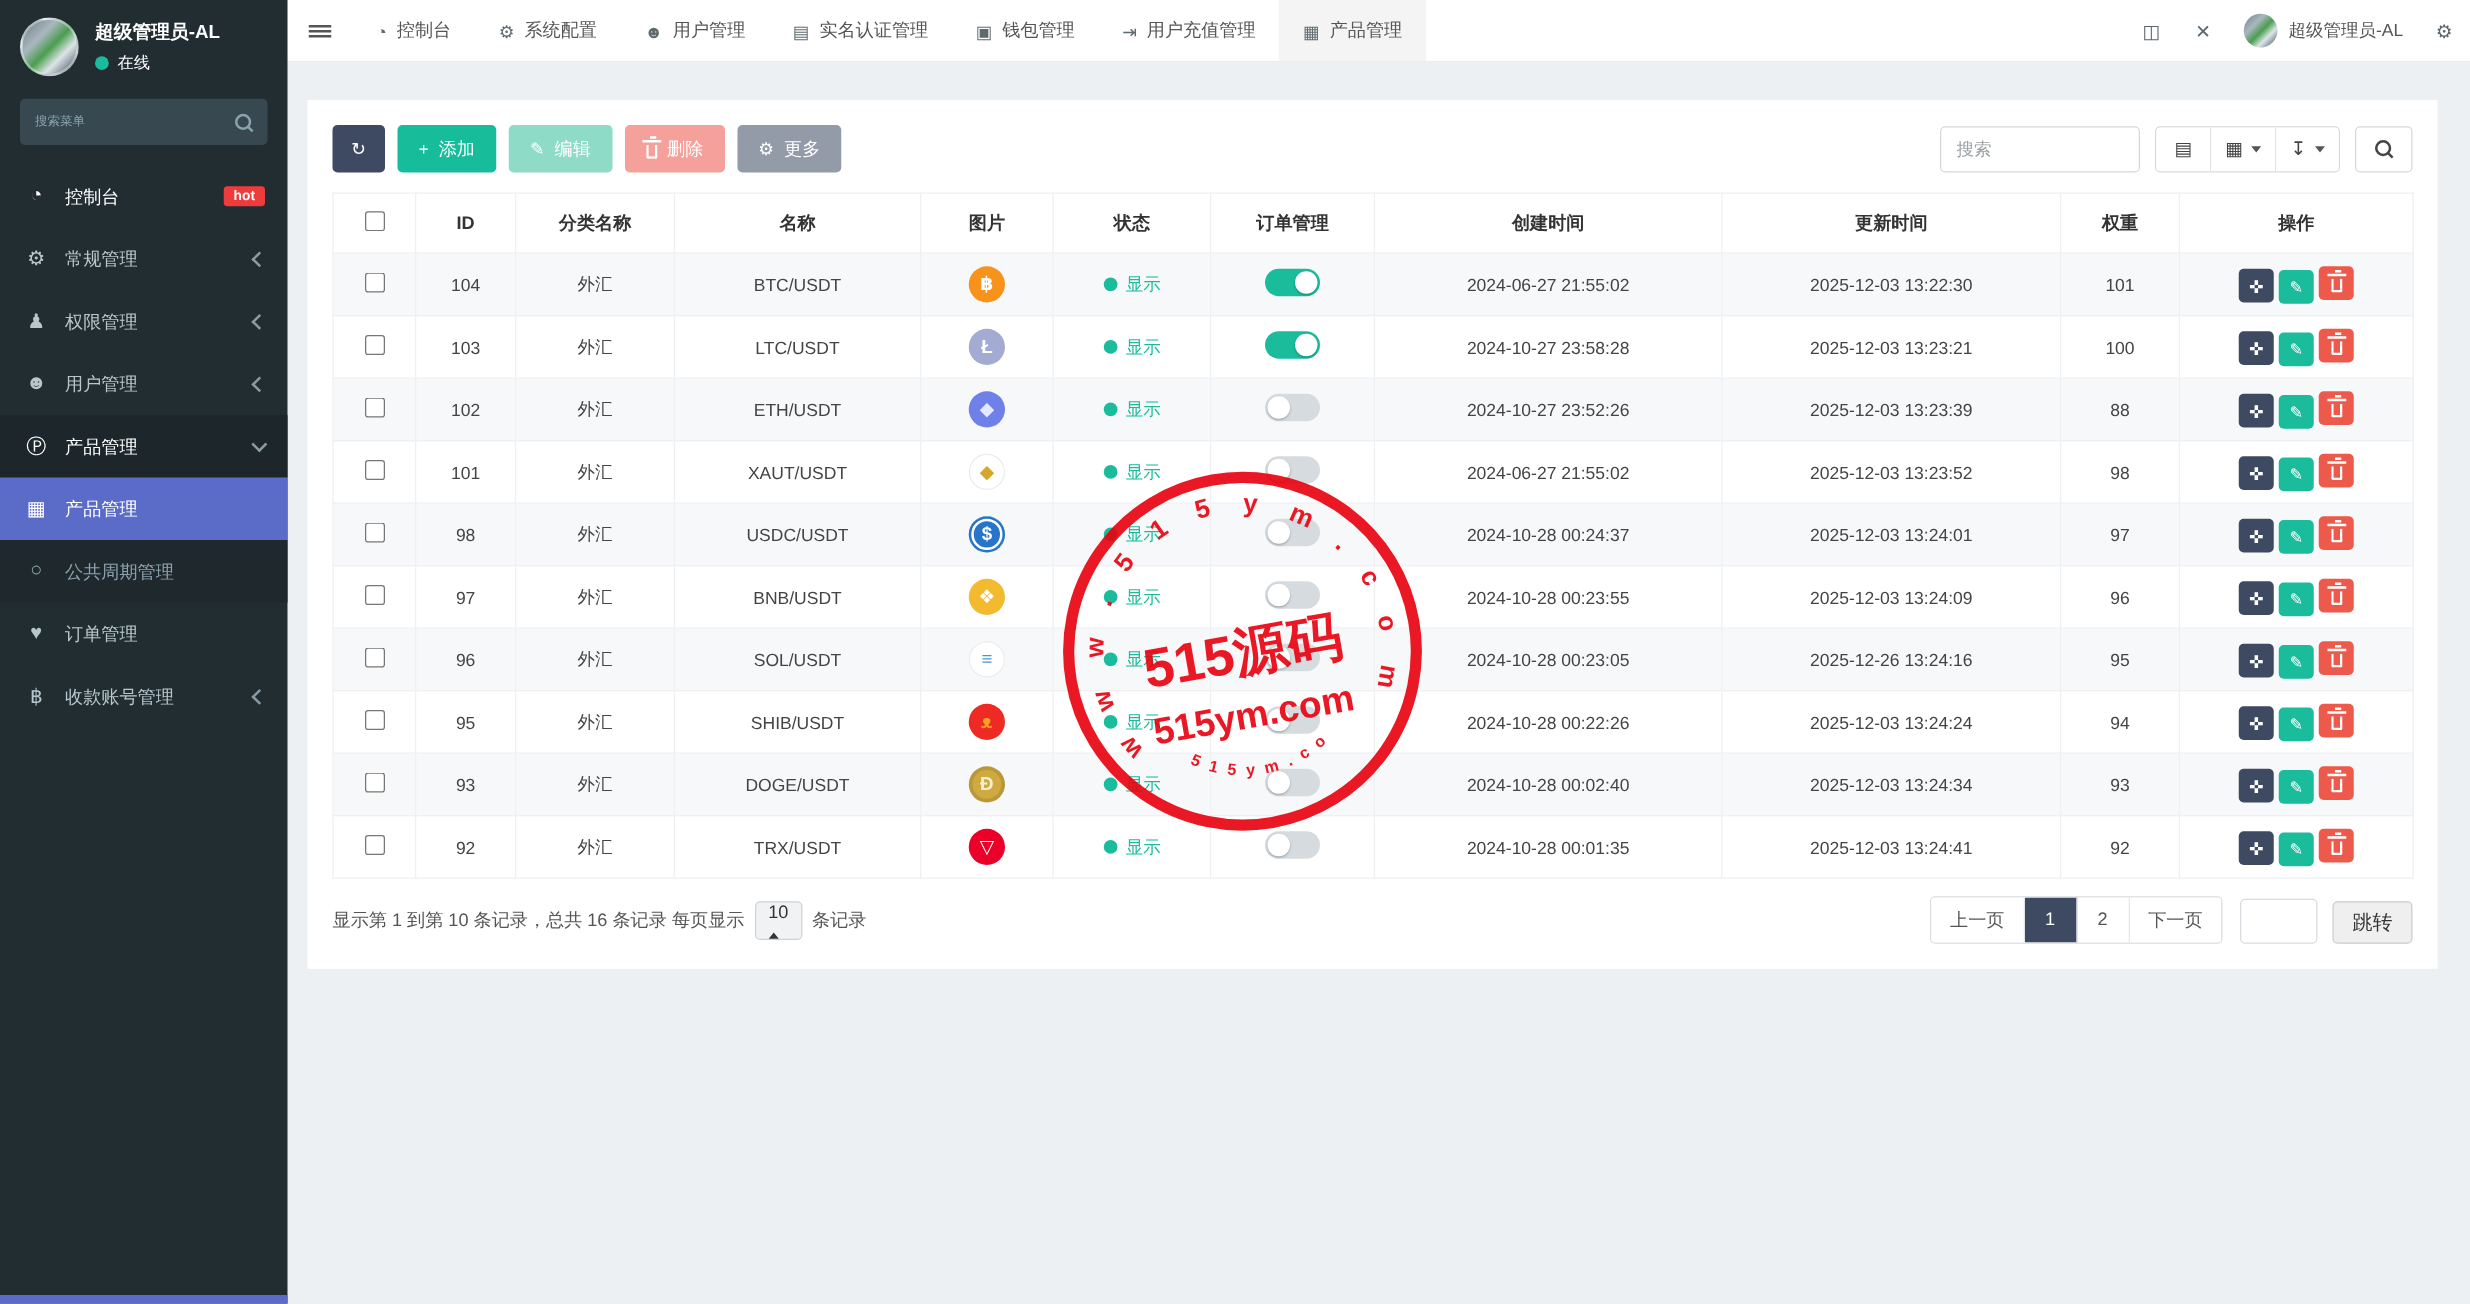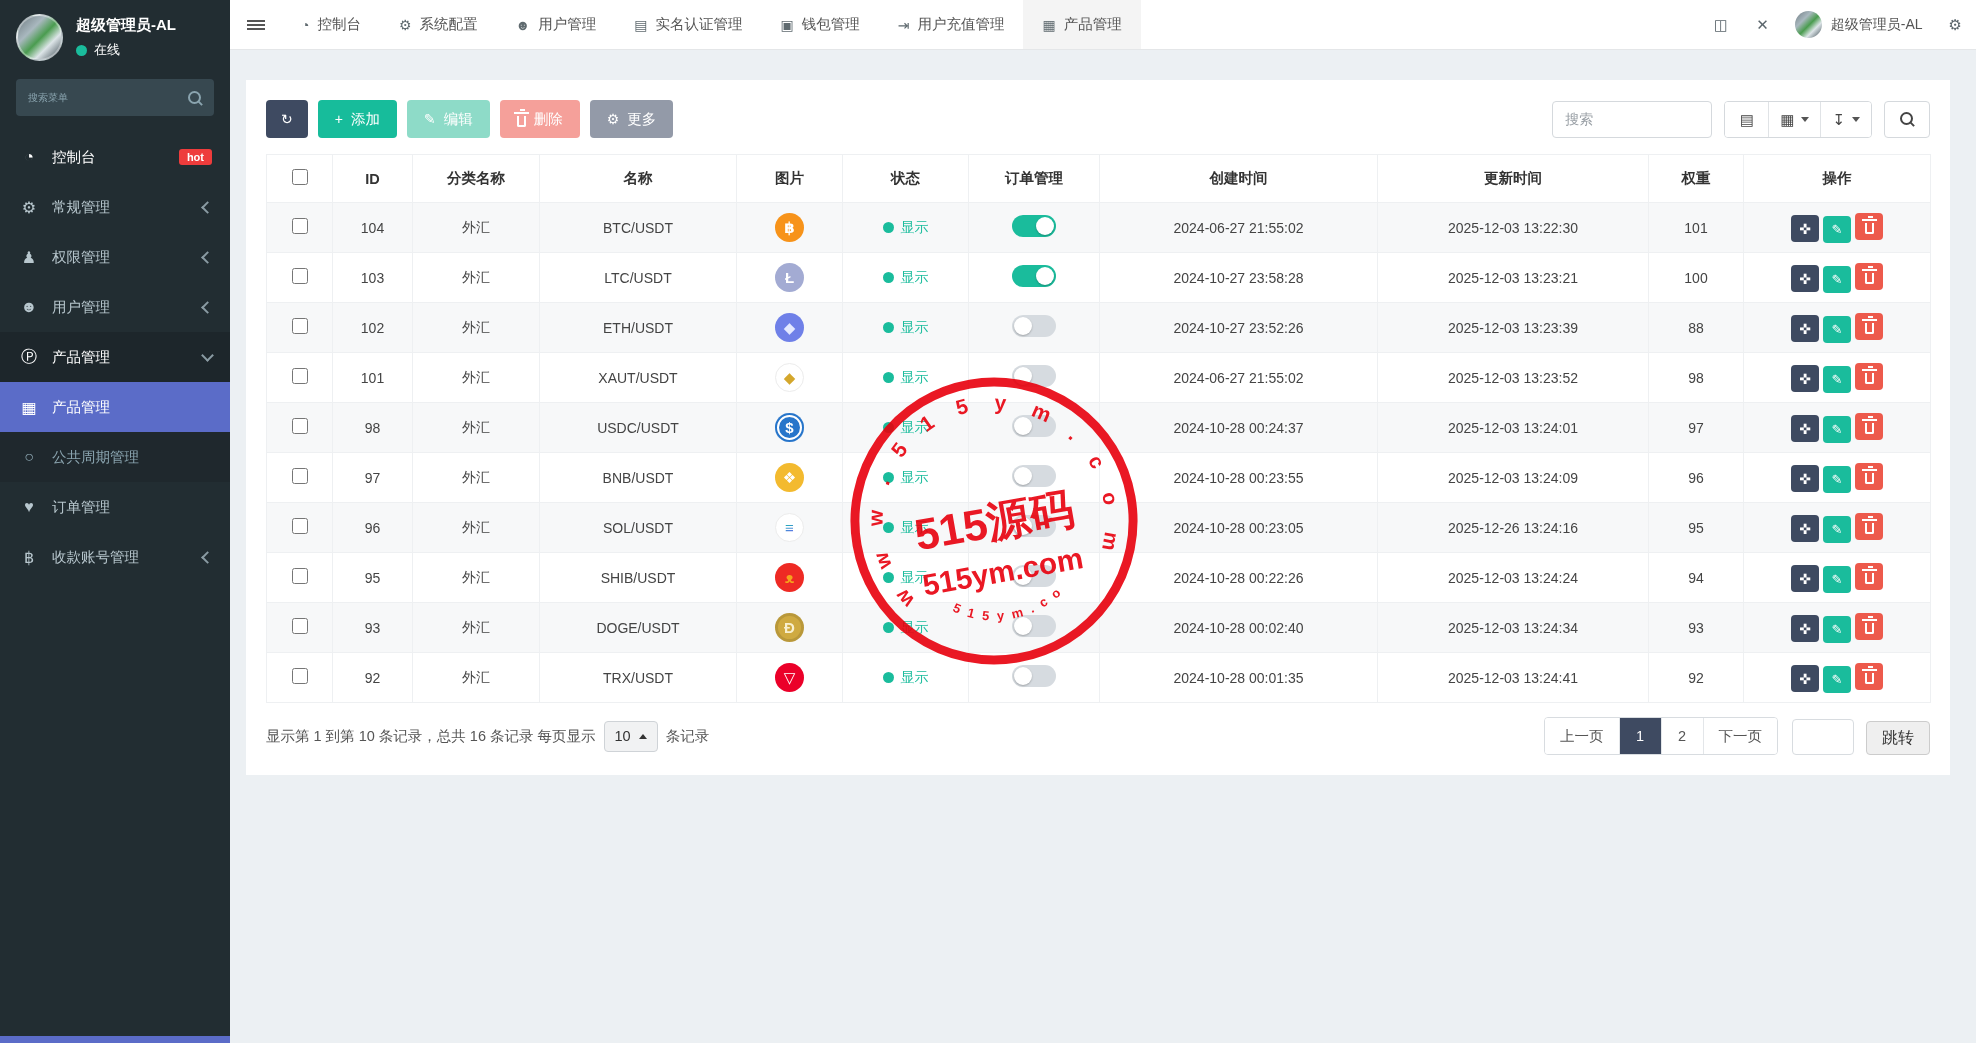--- a/index.html
+++ b/index.html
@@ -96,21 +96,21 @@
   .act.move { background:#3e4a61; font-size:14px; }
   .act.edit { background:#1abc9c; }
   .act.del { background:#ed5a4c; }
   .trash-icon { width:9px; height:11px; border:2px solid currentColor; border-top:none; border-radius:0 0 2px 2px; position:relative; display:inline-block; margin-top:4px; }
   .trash-icon::before { content:""; position:absolute; top:-4px; left:-5px; right:-5px; height:2px; background:currentColor; }
   .trash-icon::after { content:""; position:absolute; top:-7px; left:1px; width:5px; height:2px; background:currentColor; }
 
   
   .pager { display:flex; align-items:center; margin-top:14px; width:1664px; color:#555; font-size:14.5px; }
   .pager-left { display:flex; align-items:center; gap:8px; }
-  .pp-box { display:inline-flex; align-items:center; gap:8px; background:#f1f2f3; border:1px solid #cfd3d7; border-radius:4px; height:31px; padding:0 10px; color:#333; cursor:pointer; }
+  .pp-box { display:inline-flex; gap:8px; background:#f1f2f3; border:1px solid #cfd3d7; border-radius:4px; height:31px; padding:0 10px; color:#333; cursor:pointer;flex-direction:column; }
   .tri-up { width:0; height:0; border-left:4px solid transparent; border-right:4px solid transparent; border-bottom:5px solid #333; display:inline-block; }
   .pager-right { margin-left:auto; display:flex; align-items:flex-end; }
   .page-group { display:inline-flex; border:1px solid #d8dce0; border-radius:4px; overflow:hidden; background:#fff; }
   .page-btn { min-width:42px; height:36px; padding:0 15px; border:none; background:#fff; color:#555; font-size:14.5px; border-right:1px solid #e3e6e9; cursor:pointer; font-family:inherit; }
   .page-btn:last-child { border-right:none; }
   .page-btn.active { background:#3e4a61; color:#fff; }
   .jump-input { width:62px; height:36px; border:1px solid #d8dce0; border-radius:4px; margin-left:14px; outline:none; padding:0 8px; font-size:14px; }
   .jump-btn { margin-left:12px; height:34px; padding:0 15px; background:#efefef; border:1px solid #ccc; border-radius:4px; color:#333; font-size:16px; cursor:pointer; font-family:inherit; }
 
   

